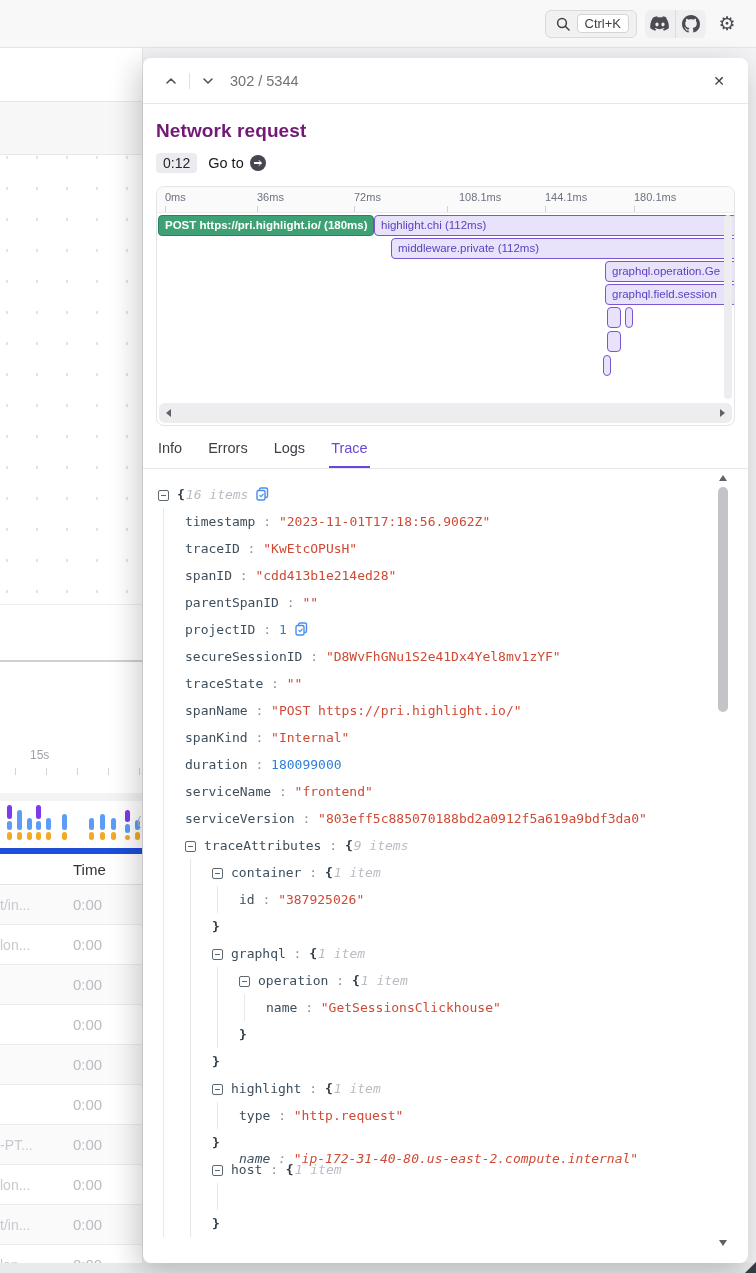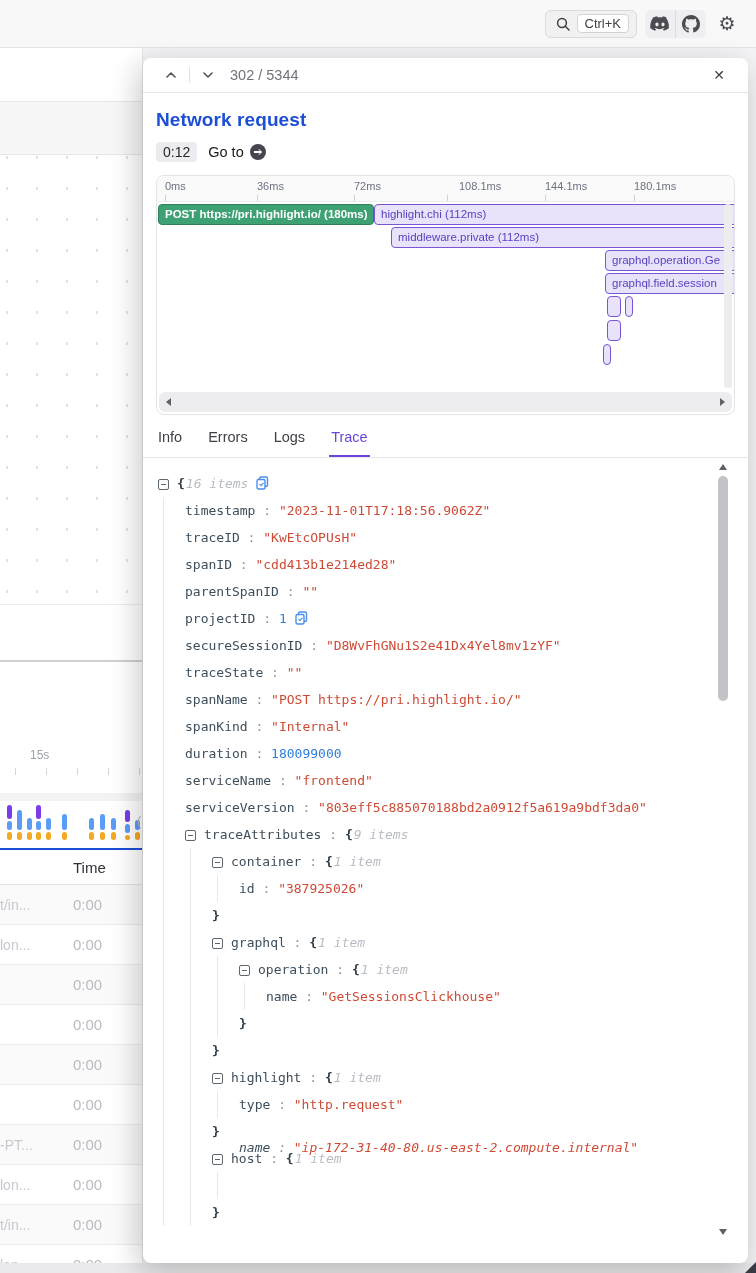--- a/index.html
+++ b/index.html
@@ -26,43 +26,43 @@
              background-image:radial-gradient(#e3e3e6 1.3px, transparent 1.4px);
              background-size:30px 31px; background-position:22px 18px; border-bottom:1px solid #ededef; }
   .lc-gap  { position:absolute; left:0; top:557px; width:100%; height:57px; background:#fff; border-bottom:2px solid #cfd0d4; }
   .lc-chart { position:absolute; left:0; top:616px; width:100%; height:184px; background:#fff; }
   .axis-label-15s { position:absolute; left:30px; top:84px; font-size:12px; color:#9ca1a8; }
   .axis-tick { position:absolute; top:104px; width:1px; height:7px; background:#d4d4d8; }
   .bar-seg { position:absolute; width:5px; border-radius:2.5px; }
   .lc-strip { position:absolute; left:0; top:745px; width:100%; height:8px; background:#f3f3f4; }
   .lc-paren { position:absolute; left:137px; top:765px; font-size:13px; color:#b6bac0; }
   .lc-table { position:absolute; left:0; top:800px; width:100%; }
-  .lc-thead { height:37px; border-top:2px solid #1d4ed8; border-bottom:1px solid #e3e3e6; display:flex; align-items:center; }
+  .lc-thead { height:37px; border-top:6px solid #1d4ed8; border-bottom:1px solid #e3e3e6; display:flex; align-items:center; }
   .lc-thead .th-time { margin-left:73px; font-size:15px; color:#2f3237; font-weight:500; }
   .lc-tr { height:40px; border-bottom:1px solid #ececee; display:flex; align-items:center; font-size:14px; }
   .lc-tr.alt { background:#fafafb; }
   .lc-tr .cell-label { width:62px; color:#c6c9cf; white-space:nowrap; overflow:hidden; }
   .lc-tr .cell-time { margin-left:11px; color:#b9bcc2; font-size:15px; }
 
   .bottom-strip { position:absolute; left:0; top:1263px; width:756px; height:10px; background:#eaeaec; }
   .corner-wedge { position:absolute; right:0; top:1262px; width:0; height:0;
                   border-left:11px solid transparent; border-bottom:11px solid #3a3d45; }
 
   
   .panel { position:absolute; left:143px; top:58px; width:605px; height:1205px; background:#fff;
            border-radius:8px; box-shadow:-10px 4px 28px rgba(0,0,0,.10), 0 14px 30px rgba(0,0,0,.12); }
-  .panel-header { height:35px; border-bottom:1px solid #e7e7ea; display:flex; align-items:center; padding:0 18px; }
+  .panel-header { height:46px; border-bottom:1px solid #e7e7ea; display:flex; align-items:center; padding:0 18px; }
   .nav-btn { width:20px; height:20px; display:flex; align-items:center; justify-content:center; cursor:pointer; }
   .hdr-divider { width:1px; height:16px; background:#e0e0e3; margin:0 8px; }
   .counter { margin-left:12px; font-size:14.5px; color:#71717a; }
   .close-btn { margin-left:auto; width:22px; height:22px; display:flex; align-items:center; justify-content:center; cursor:pointer; }
   .close-btn::before { content:"\2715"; font-size:14px; color:#3f3f46; }
 
   .panel-body { padding:16px 13px 0 13px; }
-  .page-title { font-size:19px; font-weight:700; color:#1d4ed8; letter-spacing:.1px; }
+  .page-title { font-size:19px; font-weight:700; color:#701a75; letter-spacing:.1px; }
   .meta-row { margin-top:11px; display:flex; align-items:center; gap:11px; }
   .time-badge { background:#ececf0; border-radius:4px; padding:2px 7px; font-size:14px; color:#27272a; }
   .goto { display:flex; align-items:center; gap:6px; font-size:14.5px; color:#18181b; cursor:pointer; }
   .goto-circle { width:16px; height:16px; border-radius:50%; background:#464650; position:relative; }
   .goto-circle::before { content:""; position:absolute; left:4px; top:7.2px; width:7px; height:1.6px; background:#fff; }
   .goto-circle::after { content:""; position:absolute; right:3.4px; top:5px; width:5px; height:5px;
                         border-right:1.6px solid #fff; border-top:1.6px solid #fff; transform:rotate(45deg) scale(.72); }
 
   
   .flame { position:relative; margin-top:13px; height:240px; border:1px solid #e4e4e7; border-radius:8px; overflow:hidden; background:#fff; }

